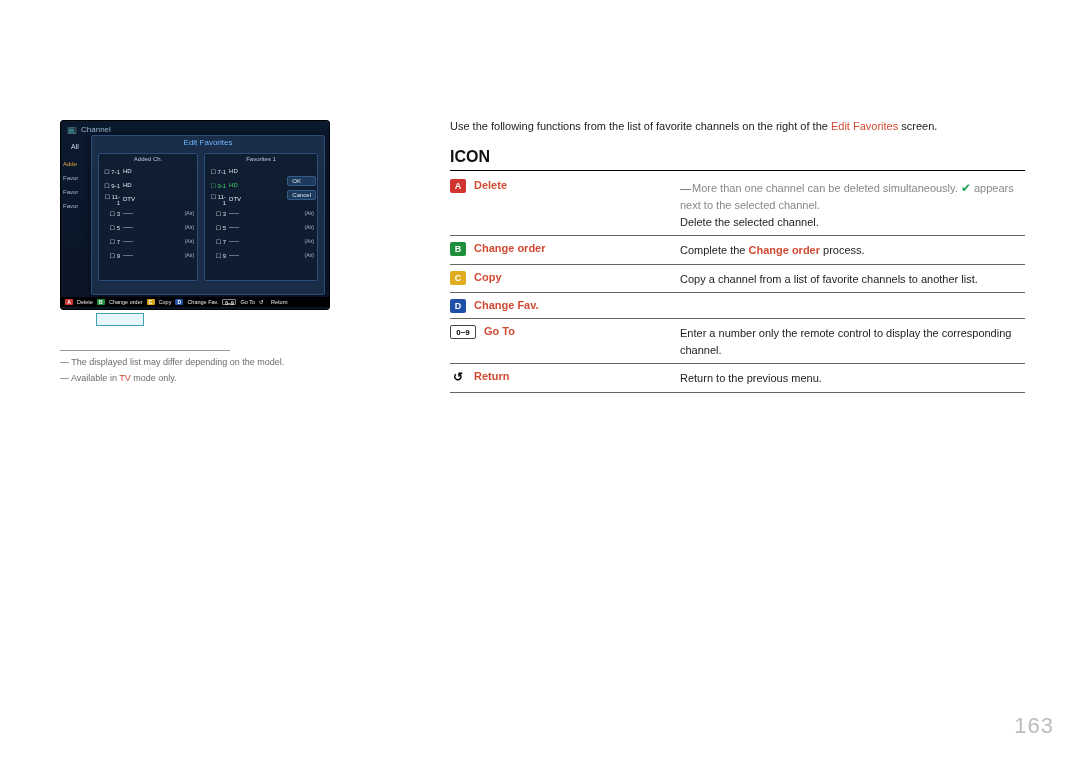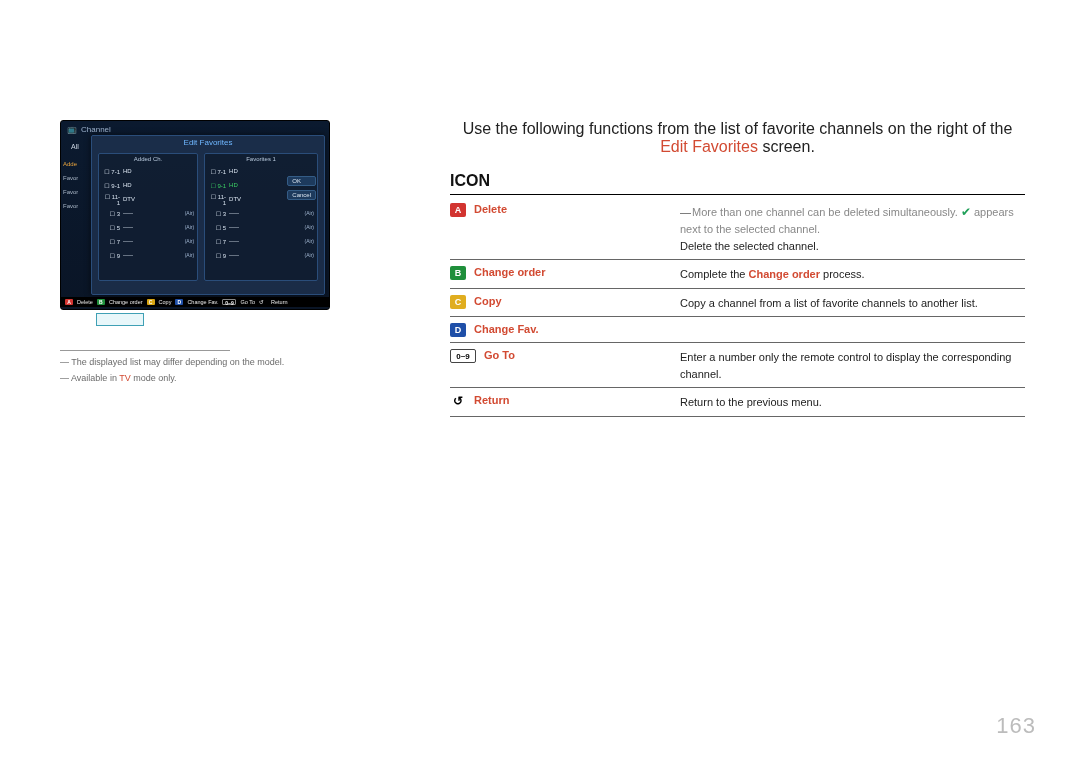--- a/index.html
+++ b/index.html
@@ -140,24 +140,23 @@
   }
   .footnote {
     font-size: 9px;
     color: #6b6b6b;
     margin: 6px 0;
   }
   .footnote .red { color:#d24a32;text-align:center; }
 
   
   .intro {
-    font-size: 16px;
+    font-size: 11px;
     color: #222;
     margin-bottom: 16px;
-    text-align: center;
   }
   .intro .red { color:#d24a32; font-weight:500; }
 
   .table { width:100%; }
   .table-head {
     display:flex;
     border-bottom:1.5px solid #000;
     padding-bottom:4px;
     margin-bottom:2px;
   }
@@ -180,21 +179,21 @@
   .badge.ret { width:16px; height:14px; font-size:12px; color:#000; background:transparent; }
   .icon-label { color:#d24a32; font-weight:600; font-size:11px; }
 
   .td-func .dash { color:#555; display:inline-block; width:12px;}
   .td-func .red { color:#d24a32; font-weight:600; }
   .check { color:#1f9f58; font-size:12px; }
   .inline-badge { display:inline-flex; align-items:center; justify-content:center; width:14px; height:12px; border-radius:2px; font-size:8px; font-weight:bold; color:#fff; vertical-align:middle;}
 
   .page-num {
     position:absolute;
-    bottom: 24px; right: 44px;
+    bottom: 24px; right: 26px;
     font-size: 22px;
     color:#bcbcbc;
     letter-spacing:1px;
   }
 </style>
 </head>
 <body>
 
 <div class="page">
   <div class="left-col">

